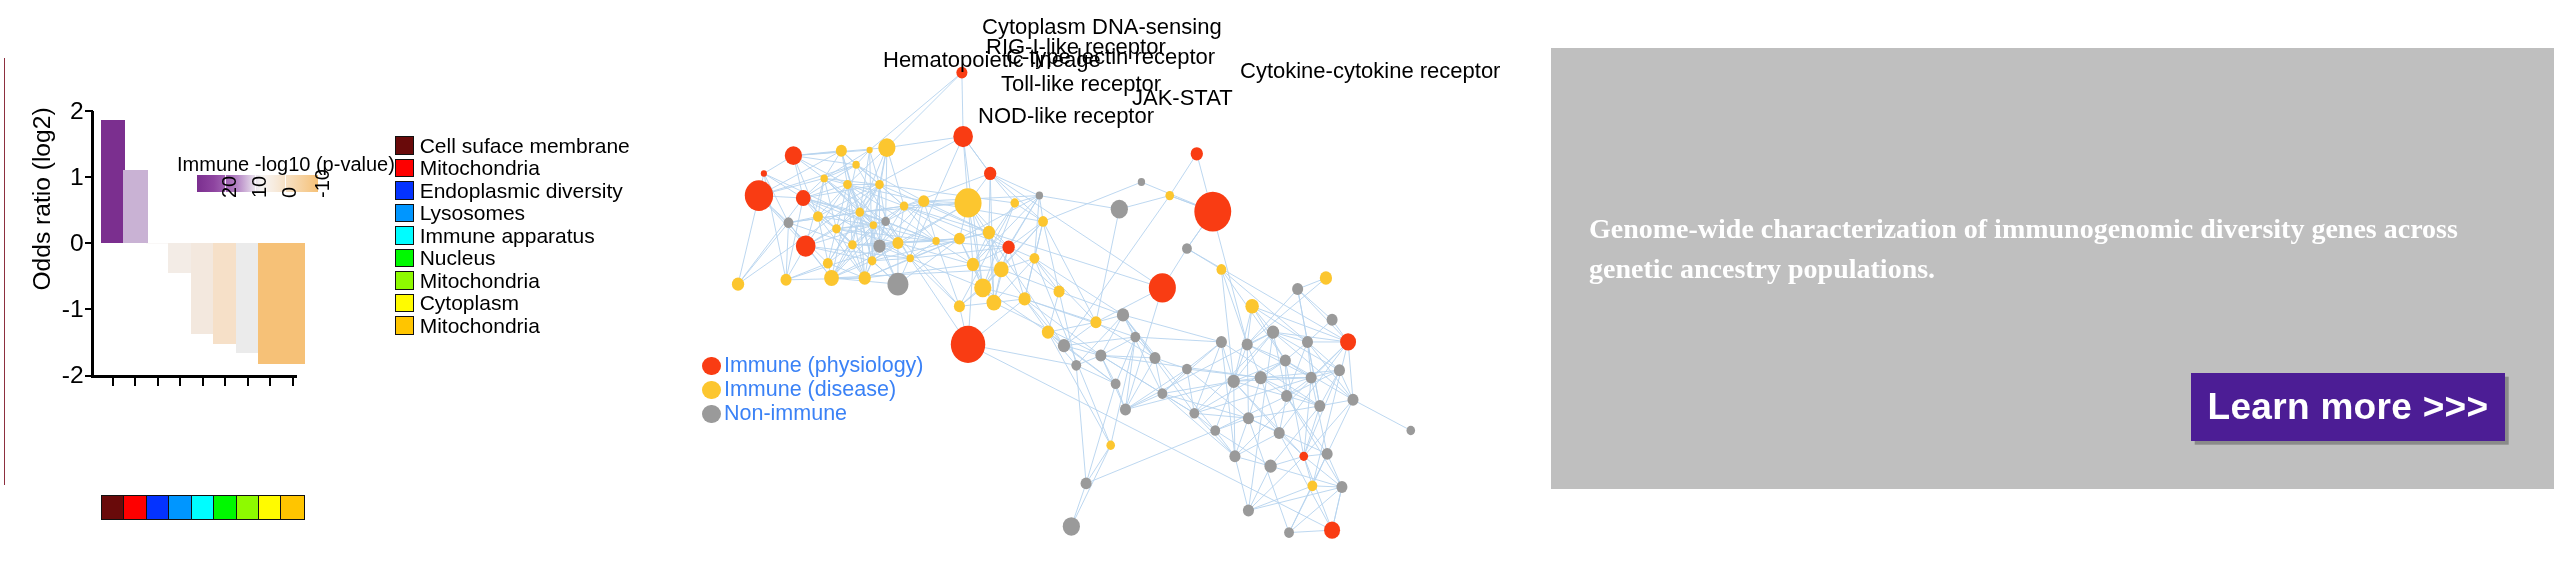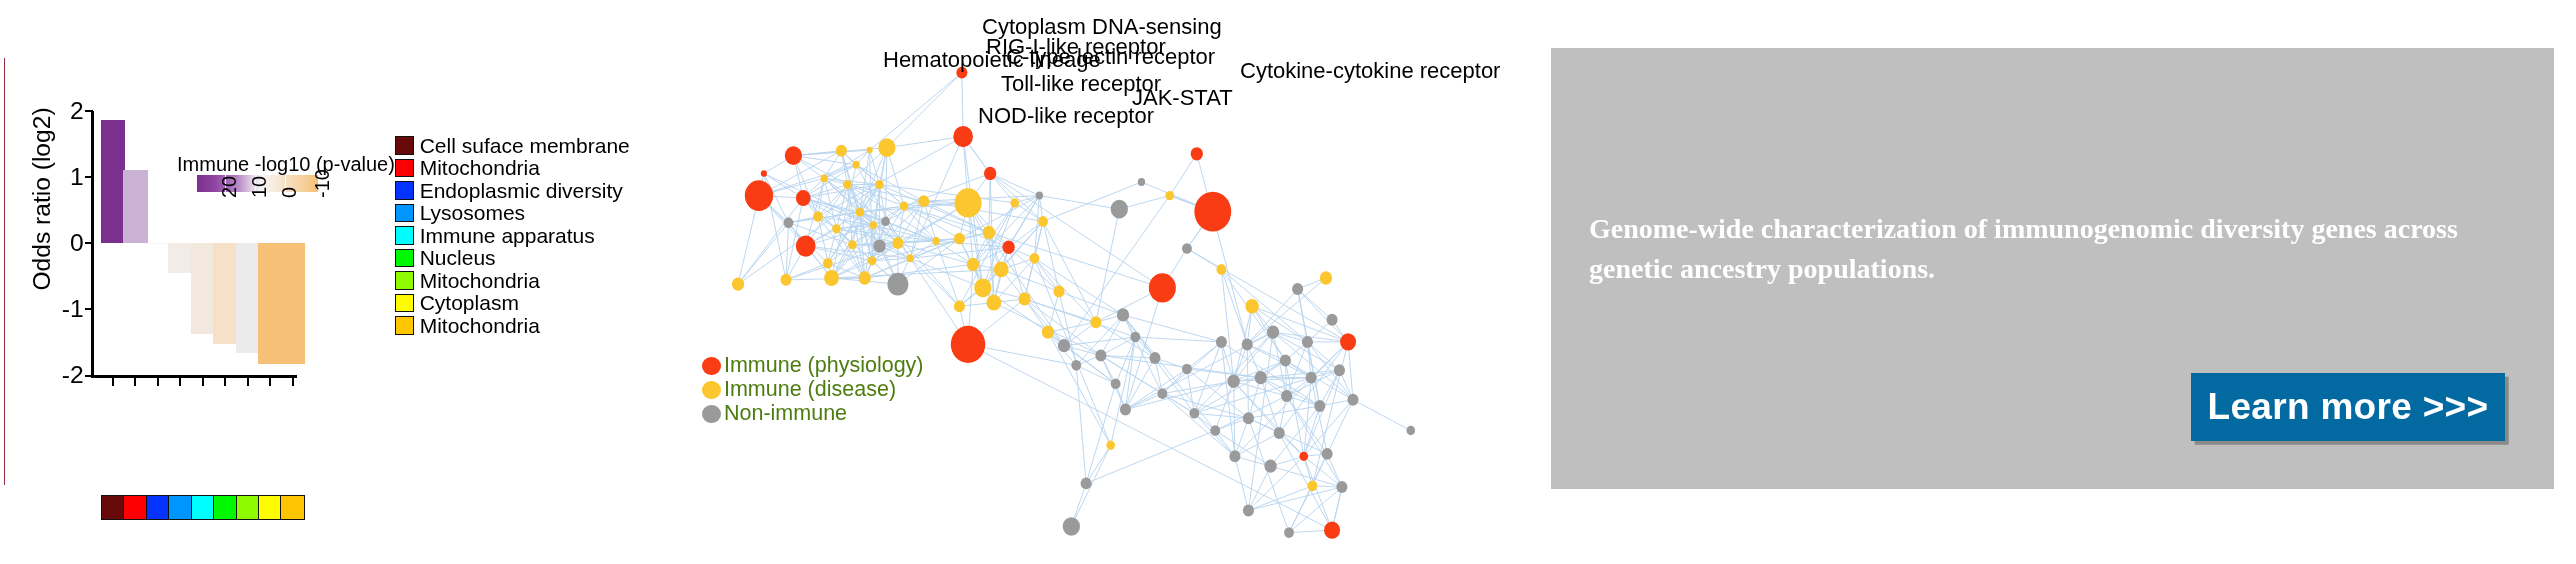--- a/index.html
+++ b/index.html
@@ -45,31 +45,31 @@
   .locbox{width:18.5px;height:18.5px;border:1.5px solid #111;box-sizing:border-box;margin-right:6.2px;flex:0 0 auto;}
   .loclab{font-size:21px;color:#000;white-space:nowrap;line-height:1;}
 
   
   #panelB{position:absolute;left:695px;top:0;width:856px;height:564px;}
   #netsvg{position:absolute;left:0;top:0;width:856px;height:564px;}
   .nlabel{position:absolute;font-size:22px;color:#000;white-space:nowrap;line-height:1;}
   .netleg{position:absolute;left:7.4px;top:354px;}
   .netrow{display:flex;align-items:center;height:24px;}
   .netdot{width:18.5px;height:18.5px;border-radius:50%;margin-right:3.1px;flex:0 0 auto;}
-  .netlab{font-size:21.5px;color:#4d7c0f;white-space:nowrap;line-height:1;}
+  .netlab{font-size:21.5px;color:#3b82f6;white-space:nowrap;line-height:1;}
 
   
   #panelC{position:absolute;left:1551px;top:48px;width:1003px;height:441px;background:#bfbfbf;}
   .ctitle{position:absolute;left:38px;top:37px;font-family:"Liberation Serif",serif;
           font-weight:bold;font-size:44px;color:#ffffff;line-height:1;}
   .cbody{position:absolute;left:38px;top:161px;width:923px;
          font-family:"Liberation Serif",serif;font-weight:bold;font-size:28px;
          color:#ffffff;line-height:1.42;}
   .learn{position:absolute;left:640px;top:325px;width:314px;height:68px;
-         background:#0369a1;box-shadow:3.7px 3.7px 0 rgba(0,0,0,.28);
+         background:#4c1d95;box-shadow:3.7px 3.7px 0 rgba(0,0,0,.28);
          display:flex;align-items:center;justify-content:center;cursor:pointer;}
   .learn span{font-size:37px;font-weight:bold;color:#ffffff;letter-spacing:0.3px;}
 </style>
 </head>
 <body>
 
 <div id="root">
 
   <div class="accent-rule"></div>
 

